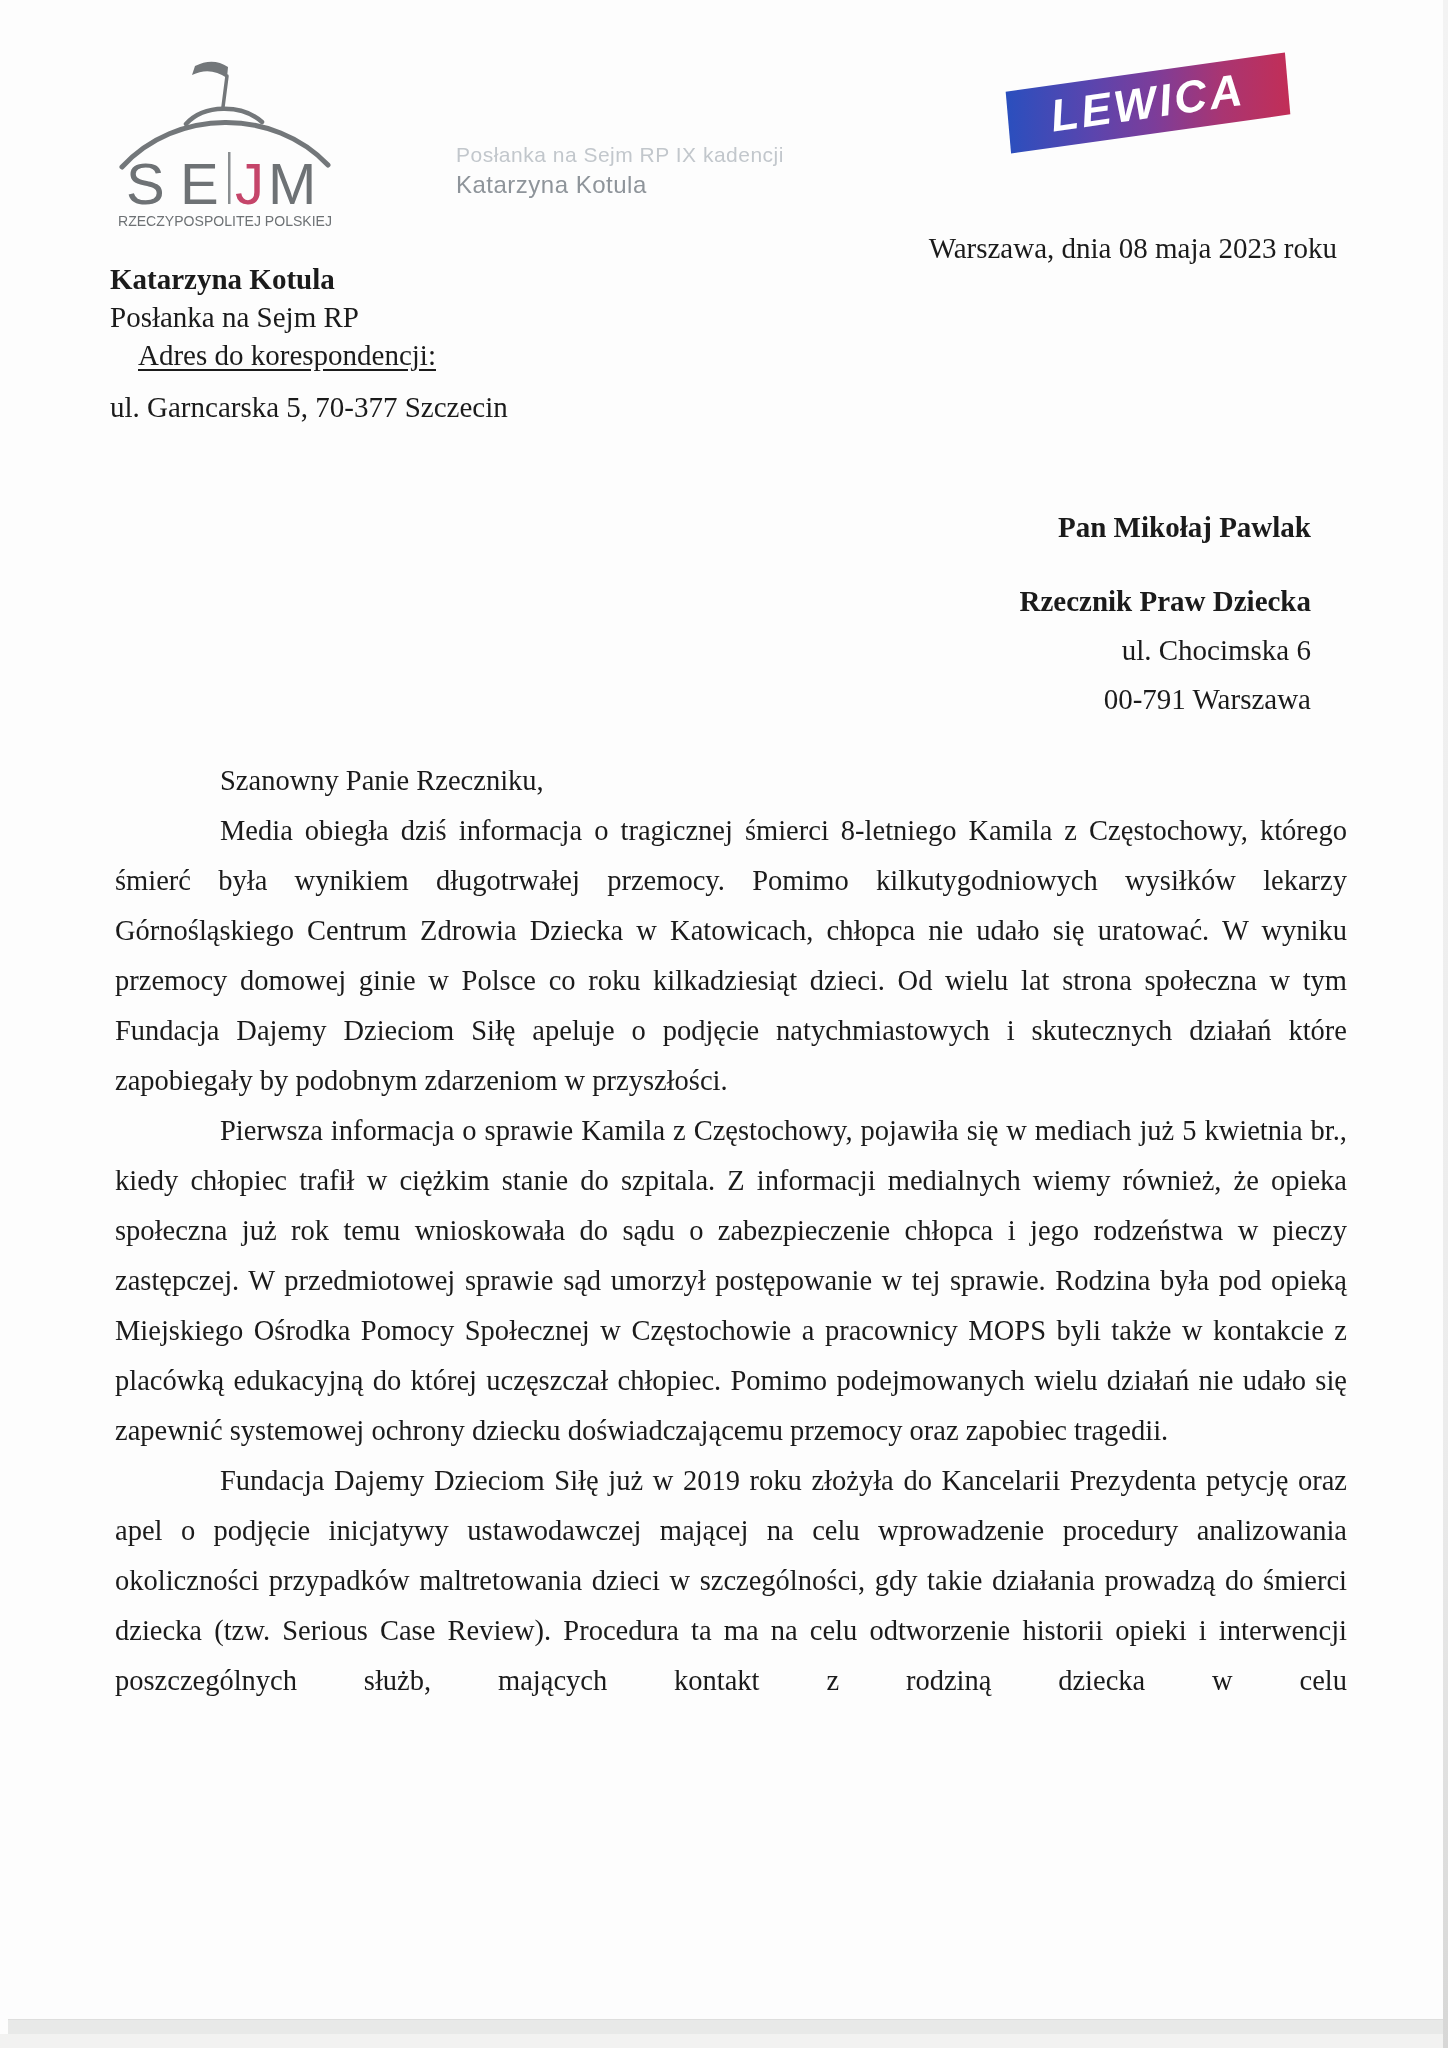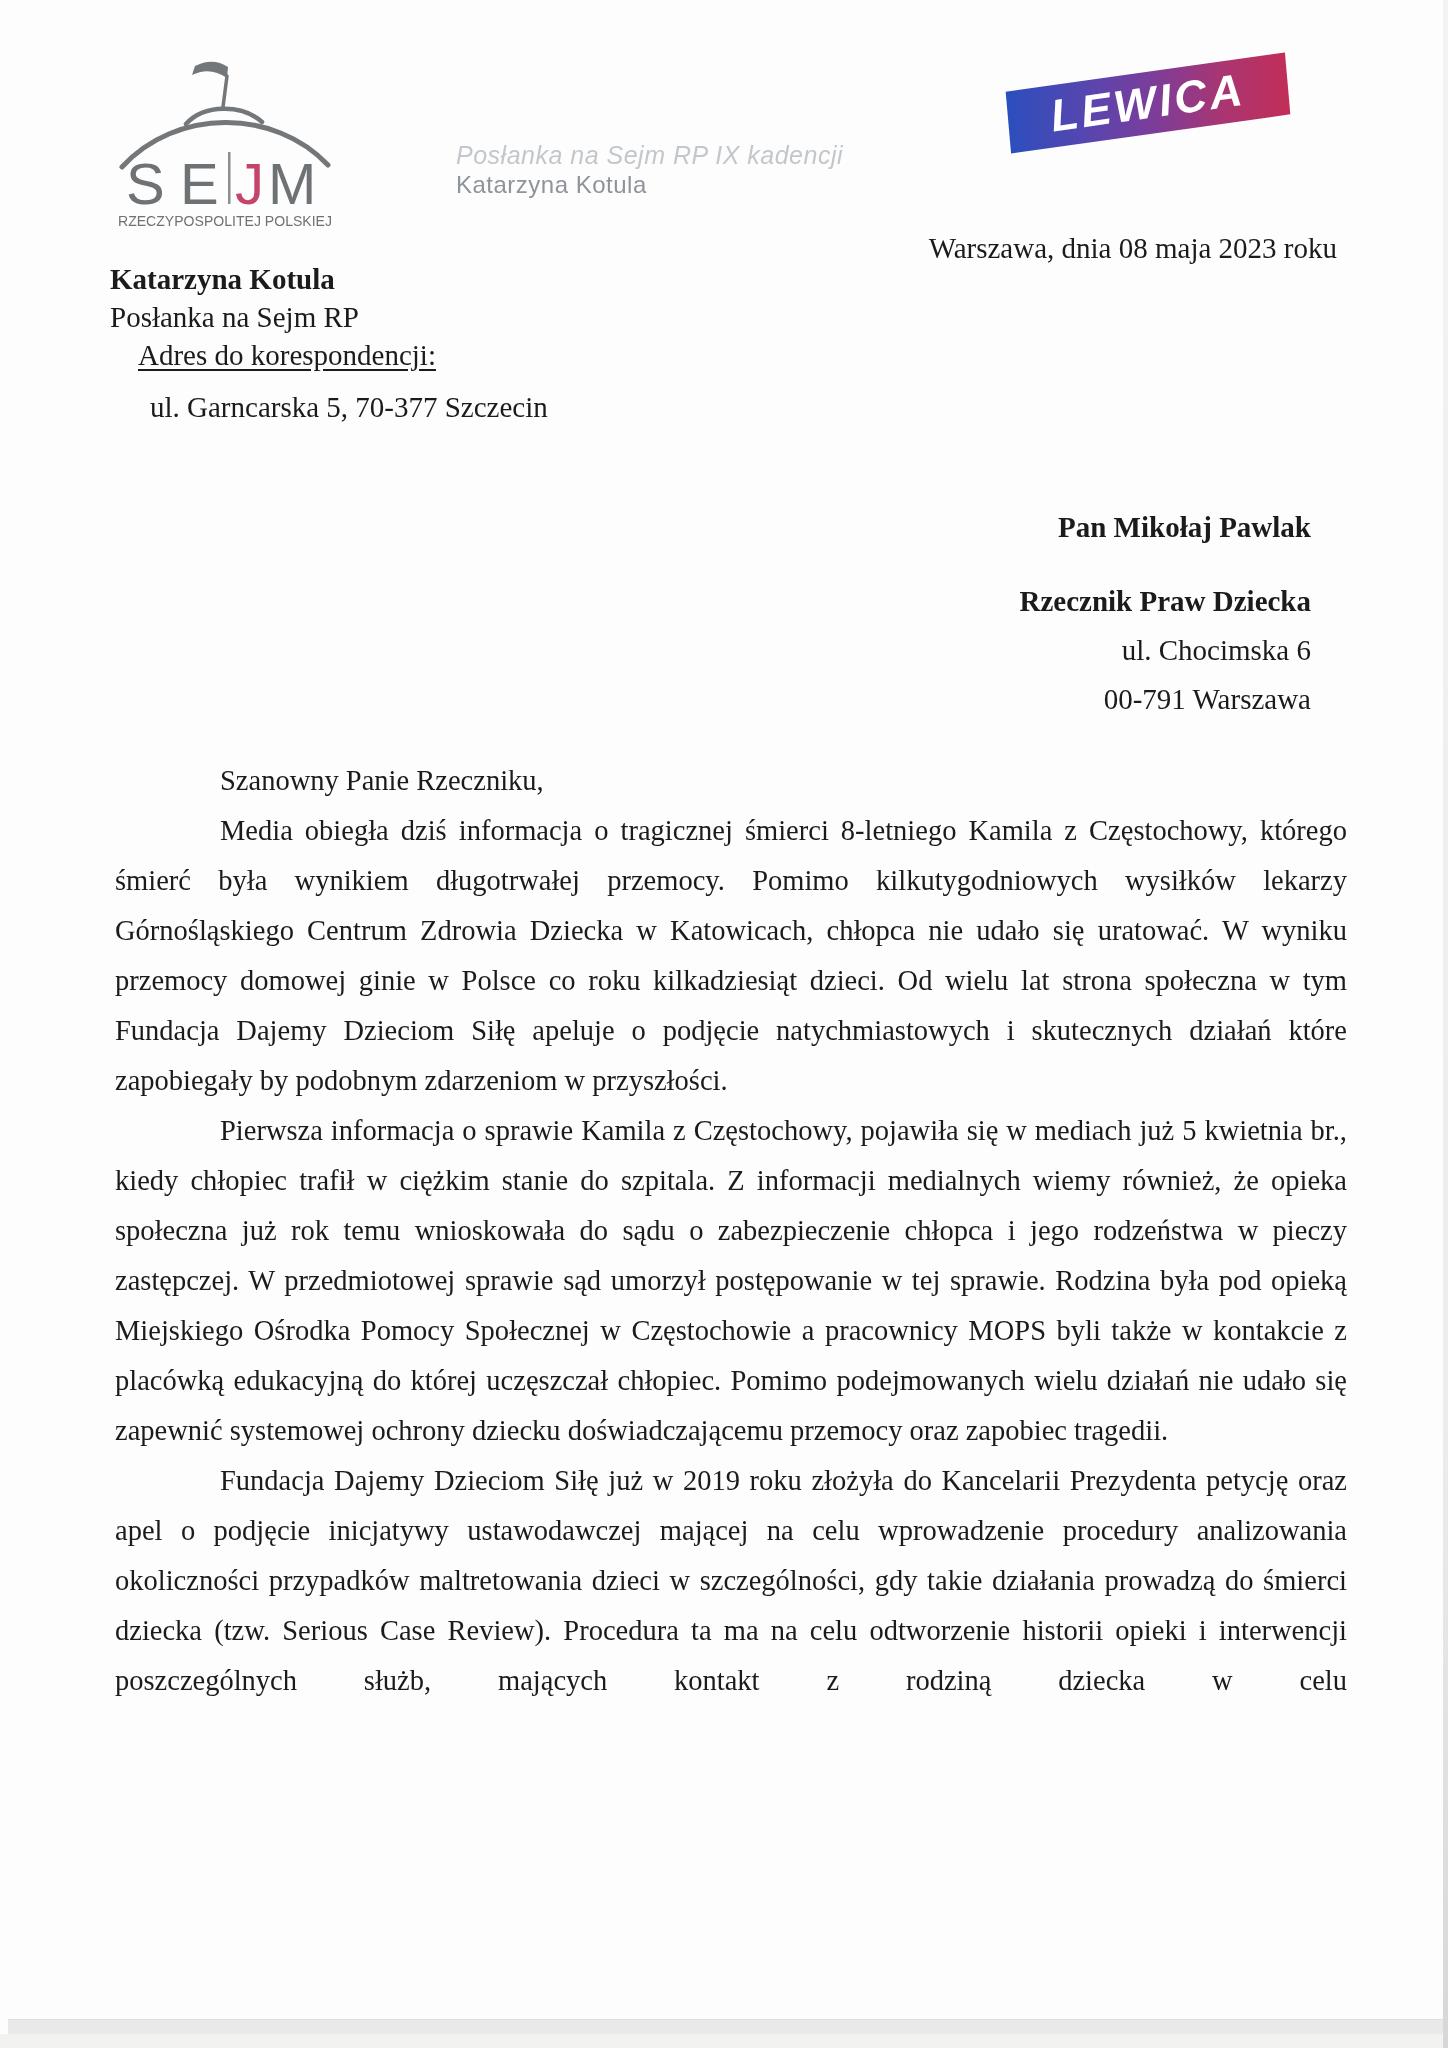--- a/index.html
+++ b/index.html
@@ -14,21 +14,21 @@
     color:#1b1b1b;
   }
 
   
   .sejm-logo{position:absolute;left:116px;top:52px;width:220px;height:180px;}
   .deputy-block{
     position:absolute;left:456px;top:140px;
     font-family:"Liberation Sans", sans-serif;
     line-height:30px;
   }
-  .deputy-label{font-size:25px;color:#c2c7cc;letter-spacing:.5px;font-style:italic;}
+  .deputy-label{font-size:21px;color:#c2c7cc;letter-spacing:.5px;}
   .deputy-name{font-size:24px;color:#8e949a;letter-spacing:.5px;}
 
   .lewica-banner{
     position:absolute;left:1007px;top:72px;width:282px;height:62px;
     background:linear-gradient(94deg,#2a4fbe 0%,#5a45ae 30%,#7c3d9a 52%,#a93572 76%,#c22e57 100%);
     transform:rotate(-8deg) skewX(-3deg);
     transform-origin:50% 50%;
     display:flex;align-items:center;justify-content:center;
   }
   .lewica-banner span{
@@ -44,21 +44,21 @@
     text-align:right;font-size:29px;margin-left:44px;
   }
 
   
   .sender-block{
     position:absolute;left:110px;top:260px;
     font-size:29px;line-height:38px;
   }
   .sender-name{font-weight:bold;}
   .sender-address-label{text-decoration:underline;text-underline-offset:4px;margin-left:28px;}
-  .sender-street{margin-top:14px;margin-left:40px;}
+  .sender-street{margin-top:14px;}
 
   
   .recipient-block{
     position:absolute;top:478px;left:0;right:137px;
     text-align:right;font-size:29px;line-height:49px;
   }
   .recipient-block .b{font-weight:bold;margin-top:25px;}
 
   
   .letter-body{

